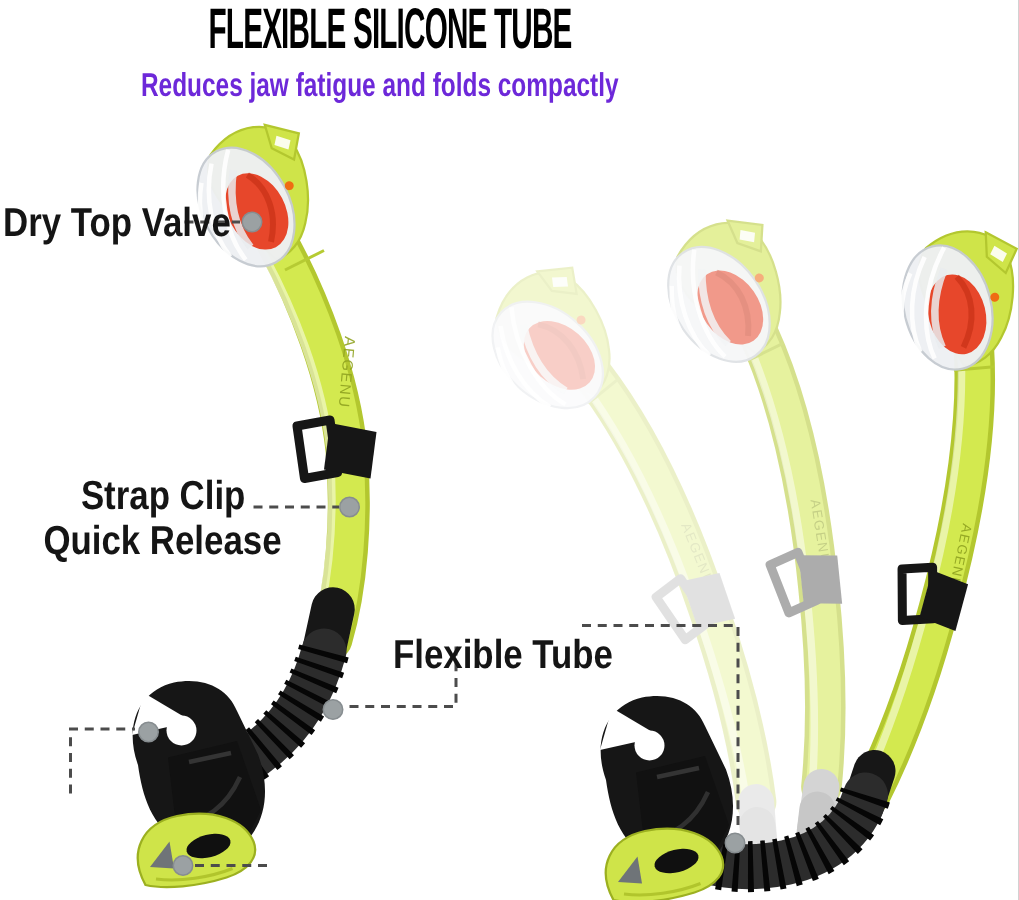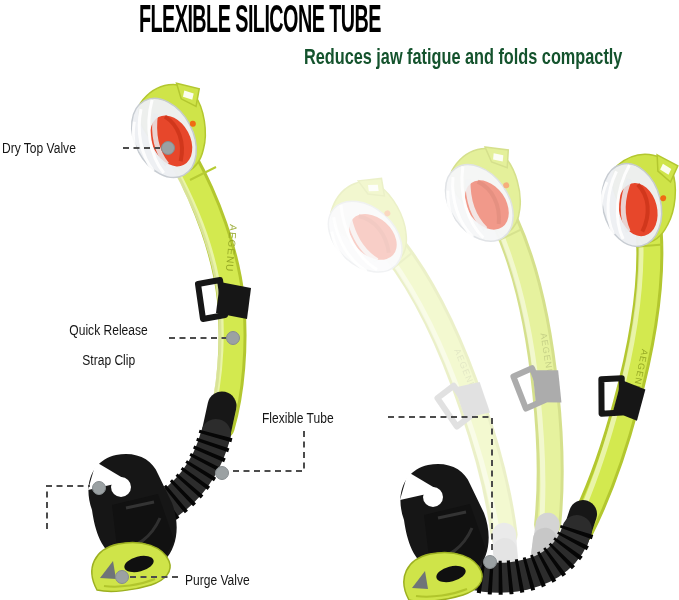--- a/index.html
+++ b/index.html
@@ -6,25 +6,25 @@
     --tube:#cfe449; --tube-hi:#edf7a6; --tube-sh:#b3c72f; --tube-deep:#a9bd25;
     --valve-red:#e7472b; --blk:#161616; --dash:#4c4c4c; --dot:#9ba1a3; --ink:#151515;
   }
   *{margin:0;padding:0;box-sizing:border-box;}
   body{background:#888;font-family:"Liberation Sans",sans-serif;}
   .canvas{position:relative;width:679px;height:600px;background:#ffffff;overflow:hidden;margin:0 auto;}
   .art{position:absolute;left:0;top:0;}
   .page-title{position:absolute;left:0;top:-2px;width:520px;text-align:center;
     font-size:36px;font-weight:bold;color:#000;white-space:nowrap;}
   .page-title .squeeze{display:inline-block;transform:scale(.55,1.06);transform-origin:50% 50%;letter-spacing:-1px;}
-  .subtitle{position:absolute;left:38px;top:41px;width:640px;text-align:right;
-    font-size:22px;font-weight:bold;color:#14532d;line-height:31px;}
+  .subtitle{position:absolute;left:38px;top:41px;width:640px;text-align:left;
+    font-size:22px;font-weight:bold;color:#6d28d9;line-height:31px;}
   .subtitle .line{white-space:nowrap;}
   .subtitle .squeeze{display:inline-block;transform:scaleX(.74);transform-origin:50% 50%;}
-  .callout-label{position:absolute;font-size:14px;font-weight:normal;color:var(--ink);
+  .callout-label{position:absolute;font-size:27px;font-weight:bold;color:var(--ink);
     white-space:nowrap;line-height:30px;}
   .callout-label .squeeze{display:inline-block;transform:scaleX(.86);}
   .from-left .squeeze{transform-origin:0 50%;}
   .centered{text-align:center;}
   .centered .squeeze{transform-origin:50% 50%;}
 </style>
 </head>
 <body>
 
 <div class="canvas">
@@ -141,26 +141,23 @@
     <div class="line">
       <span class="squeeze">Reduces jaw fatigue and folds compactly</span>
     </div>
   </div>
 
   <div class="callout-label from-left" style="left:2px;top:133px">
     <span class="squeeze">Dry Top Valve</span>
   </div>
 
   <div class="callout-label centered" style="left:16px;top:315px;width:185px">
+    <div><span class="squeeze">Strap Clip</span></div>
     <div><span class="squeeze">Quick Release</span></div>
-    <div><span class="squeeze">Strap Clip</span></div>
   </div>
 
-  <div class="callout-label from-left" style="left:262px;top:403px">
+  <div class="callout-label from-left" style="left:262px;top:421px">
     <span class="squeeze">Flexible Tube</span>
   </div>
 
 
-  <div class="callout-label from-left" style="left:185px;top:565px">
-    <span class="squeeze">Purge Valve</span>
-  </div>
 
 </div>
 
 </body></html>

